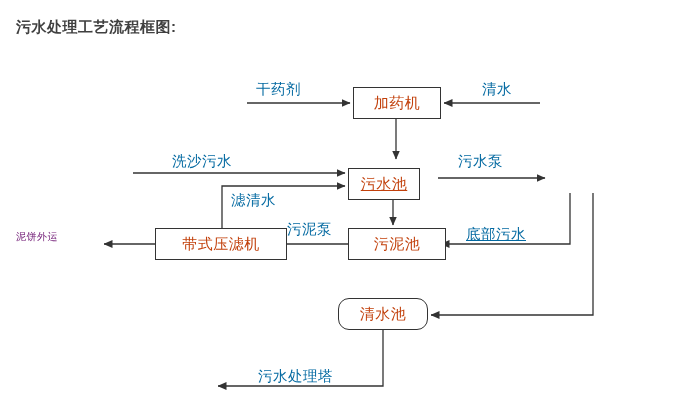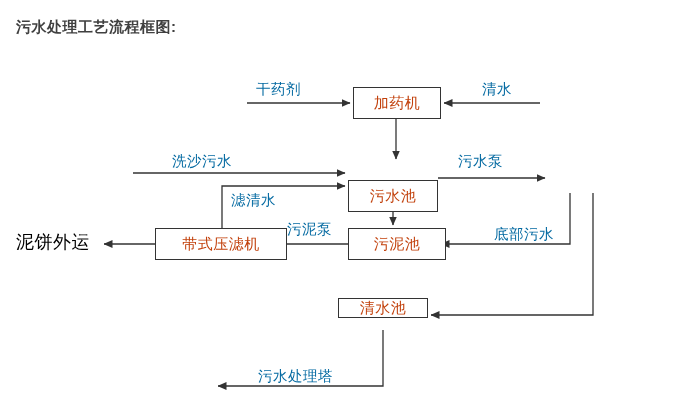--- a/index.html
+++ b/index.html
@@ -49,22 +49,22 @@
   }
   .edge-label {
     position: absolute;
     font-size: 14.5px;
     color: #0369a1;
     white-space: nowrap;
     letter-spacing: 0.5px;
   }
   .terminal-label {
     position: absolute;
-    font-size: 18px;
-    color: #000000;
+    font-size: 10px;
+    color: #701a75;
     white-space: nowrap;
     letter-spacing: 0.5px;
   }
 </style>
 </head>
 <body>
 
 <div id="canvas">
 
   <div id="diagram-title">污水处理工艺流程框图:</div>
@@ -108,48 +108,48 @@
 
       <path d="M383,330 L383,386 L218,386" marker-end="url(#arrowL)"></path>
 
     </g>
   </svg>
 
   <div class="node-box" style="left:353px; top:87px; width:88px; height:32px;">
     <span>加药机</span>
   </div>
 
-  <div class="node-box" style="left:348px; top:180px; width:90px; height:32px;">
+  <div class="node-box" style="left:348px; top:168px; width:72px; height:32px;text-decoration:underline;">
     <span>污水池</span>
   </div>
 
 
   <div class="node-box" style="left:155px; top:228px; width:132px; height:32px;">
     <span>带式压滤机</span>
   </div>
 
   <div class="node-box" style="left:348px; top:228px; width:98px; height:32px;">
     <span>污泥池</span>
   </div>
 
-  <div class="node-box" style="left:338px; top:298px; width:90px; height:20px;">
+  <div class="node-box" style="left:338px; top:298px; width:90px; height:32px;border-radius:11px;">
     <span>清水池</span>
   </div>
 
   <div class="edge-label" style="left:256px; top:80px;">干药剂</div>
 
   <div class="edge-label" style="left:482px; top:80px;text-align:right;">清水</div>
 
   <div class="edge-label" style="left:172px; top:152px;">洗沙污水</div>
 
   <div class="edge-label" style="left:231px; top:191px;">滤清水</div>
 
   <div class="edge-label" style="left:458px; top:152px;">污水泵</div>
 
   <div class="edge-label" style="left:287px; top:220px;">污泥泵</div>
 
-  <div class="edge-label" style="left:494px; top:225px;">底部污水</div>
+  <div class="edge-label" style="left:466px; top:225px;text-decoration:underline;">底部污水</div>
 
   <div class="edge-label" style="left:258px; top:367px;">污水处理塔</div>
 
   <div class="terminal-label" style="left:16px; top:230px;">泥饼外运</div>
 
 </div>
 
 </body></html>

